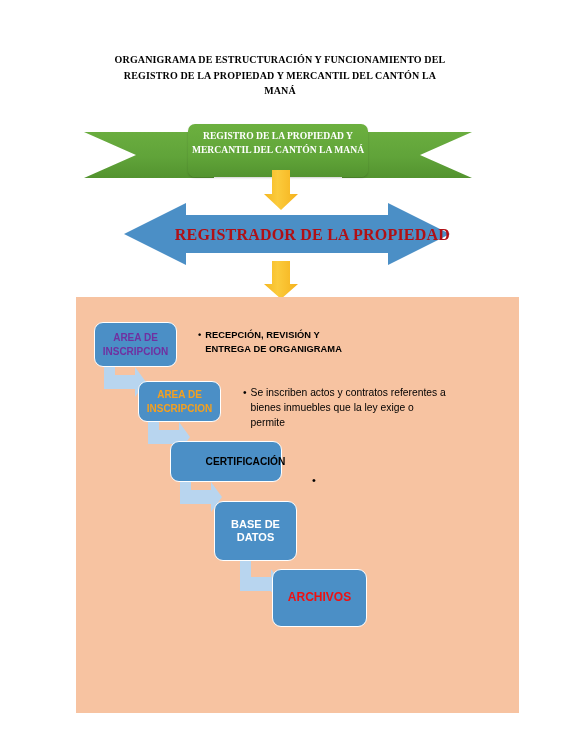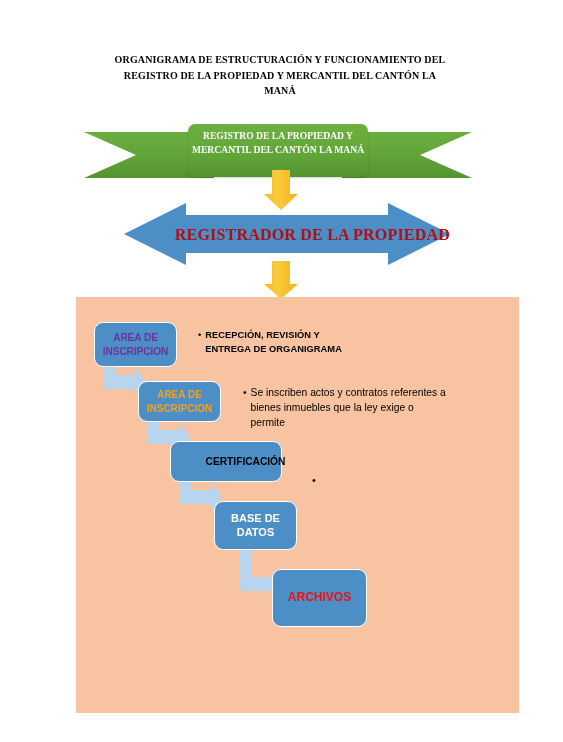--- a/index.html
+++ b/index.html
@@ -171,21 +171,21 @@
   }
   #box-inscripcion {
     left: 138px; top: 381px; width: 83px; height: 41px;
     font-size: 10px; font-weight: bold; color: #f5a01e;
   }
   #box-certificacion {
     left: 170px; top: 441px; width: 112px; height: 41px;
     font-size: 10.2px; font-weight: bold; color: #000000; padding-left: 39px;
   }
   #box-base-datos {
-    left: 214px; top: 501px; width: 83px; height: 49px;
+    left: 214px; top: 501px; width: 83px; height: 60px;
     font-size: 11px; font-weight: bold; color: #ffffff;
   }
   #box-archivos {
     left: 272px; top: 569px; width: 95px; height: 58px;
     font-size: 12px; font-weight: bold; color: #ee1111;
   }
 
   
   .elbow {
     position: absolute;

